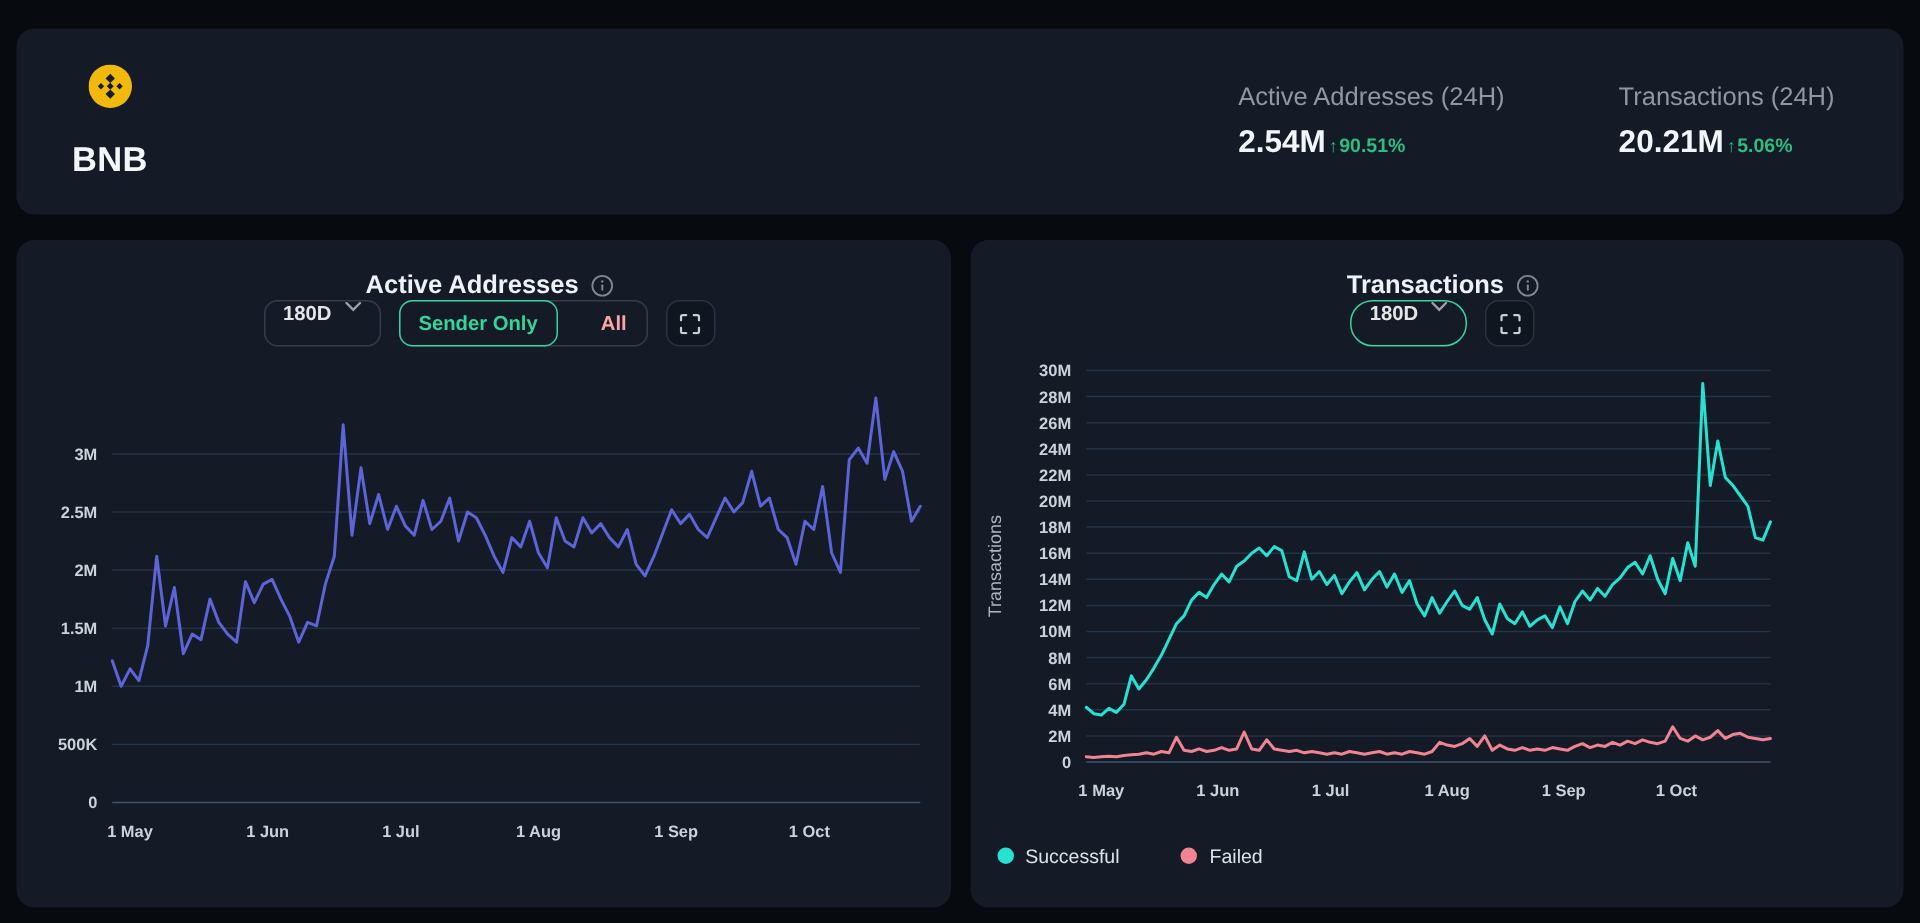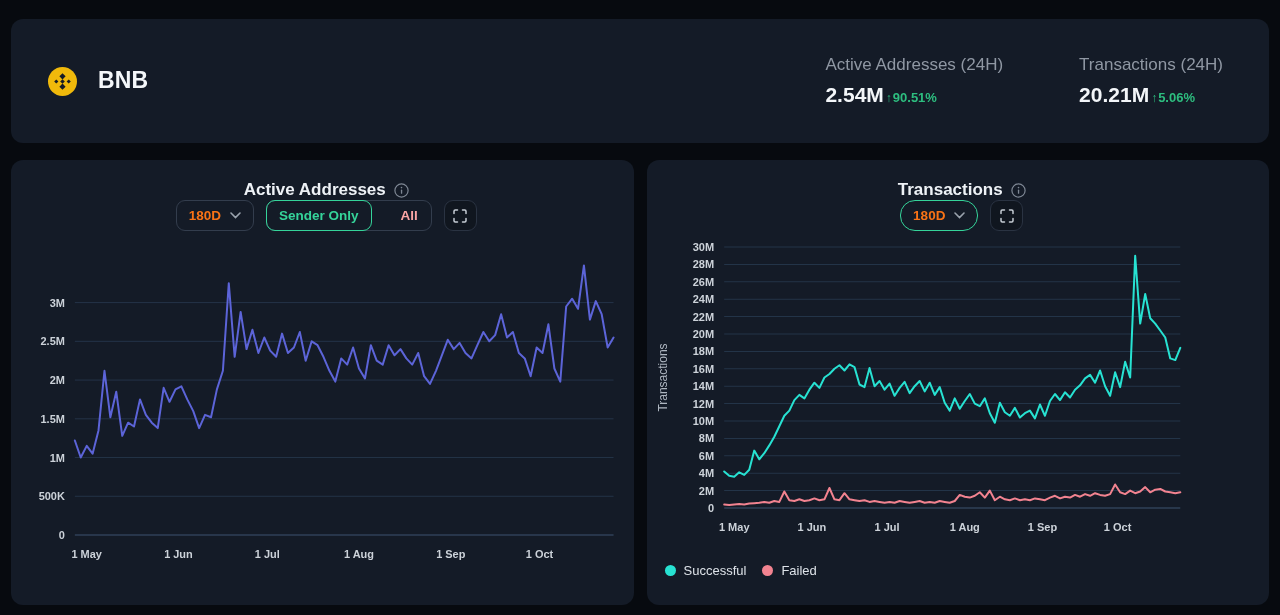--- a/index.html
+++ b/index.html
@@ -12,21 +12,21 @@
   .page { padding:19px 11px 10px; }
 
   .card { background:#141b27; border-radius:12px; }
 
   
   .header-card {
     height:124px; margin-bottom:17px;
     display:flex; align-items:center; justify-content:space-between;
     padding:0 46px 0 37px;
   }
-  .coin { display:flex; align-items:flex-start; gap:21px; }
+  .coin { display:flex; align-items:center; gap:21px;flex-direction:column; }
   .coin h1 { font-size:23px; font-weight:700; color:#f4f7fa; letter-spacing:.2px; }
   .coin-badge { width:29px; height:29px; display:block; }
 
   .stats { display:flex; gap:76px; }
   .stat-label { font-size:17px; color:#8f97a3; margin-bottom:8px; }
   .stat-value-row { display:flex; align-items:baseline; gap:2px; }
   .stat-value { font-size:21px; font-weight:700; color:#f3f6f9; }
   .delta { color:#2dbd7f; font-size:13px; font-weight:600; display:inline-flex; align-items:baseline; }
   .delta .arrow { font-size:12px; margin-right:1px; }
 
@@ -37,24 +37,24 @@
     display:flex; align-items:center; justify-content:space-between;
     padding:20px 18px 0 26px;
     flex-direction:column;
   }
   .panel-title-wrap { display:flex; align-items:center; gap:8px; }
   .panel-title-wrap h2 { font-size:17px; font-weight:700; color:#eef2f6; }
   .info-btn { background:none; border:none; cursor:pointer; display:flex; align-items:center; padding:0; }
 
   .controls { display:flex; align-items:center; gap:12px; }
   .select {
-    display:flex; align-items:center; gap:9px;
+    display:flex; align-items:flex-start; gap:9px;
     height:31px; padding:0 12px;
     background:transparent; border:1px solid #333d4d; border-radius:9px;
-    color:#f97316; font-size:13.5px; font-weight:600; cursor:pointer;
+    color:#e5e5e5; font-size:13.5px; font-weight:600; cursor:pointer;
     font-family:"Liberation Sans", sans-serif;
   }
   .select.accent { border-color:#35d49a; border-radius:15px; }
 
   .seg-group {
     display:flex; align-items:stretch; height:31px;
     border:1px solid #333d4d; border-radius:9px;
   }
   .seg {
     padding:0 12px; background:transparent; border:1px solid transparent;
@@ -66,21 +66,21 @@
   .icon-btn {
     width:33px; height:31px; display:flex; align-items:center; justify-content:center;
     background:#10161f; border:1px solid #2a3342; border-radius:9px; cursor:pointer;
   }
 
   .chart-svg { position:absolute; left:0; width:100%; }
   #chart0 { top:60px; height:352px; }
   #chart1 { top:60px; height:330px; }
   svg text { font-family:"Liberation Sans", sans-serif; }
 
-  .legend { position:absolute; left:18px; top:403px; display:flex; gap:16px; align-items:flex-end; }
+  .legend { position:absolute; left:18px; top:403px; display:flex; gap:41px; align-items:flex-end; }
   .legend-item { display:flex; align-items:center; gap:8px; cursor:pointer; }
   .legend-dot { width:11px; height:11px; border-radius:50%; }
   .legend-label { font-size:13px; color:#dde2e8; }
 </style>
 </head>
 <body>
 
 <div class="page">
 
   <header class="card header-card">

